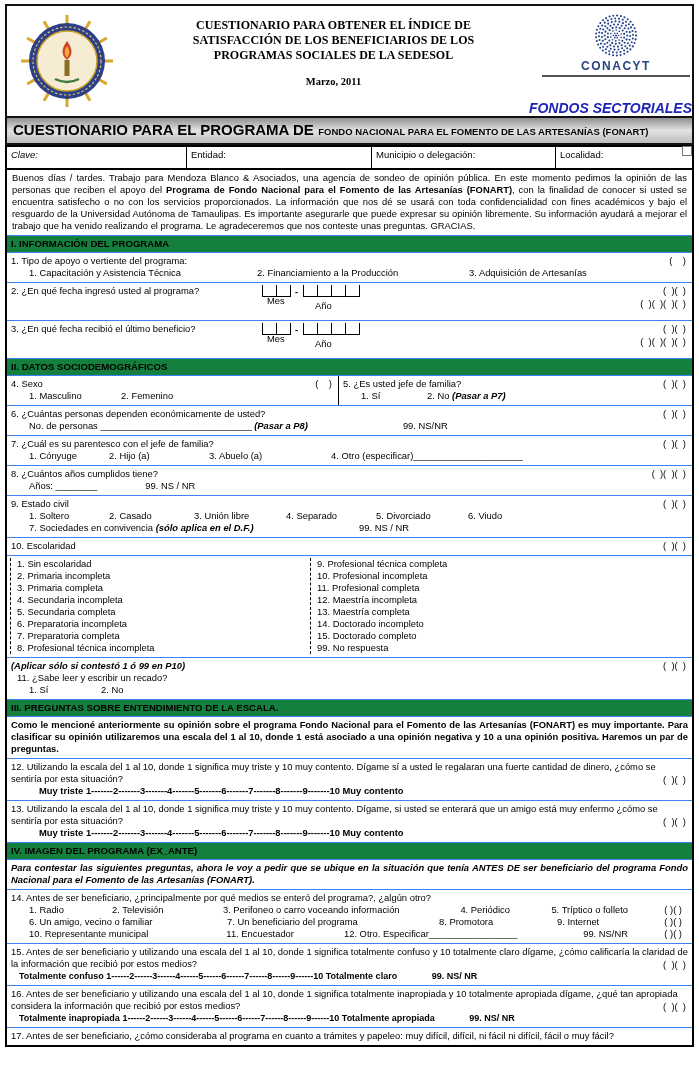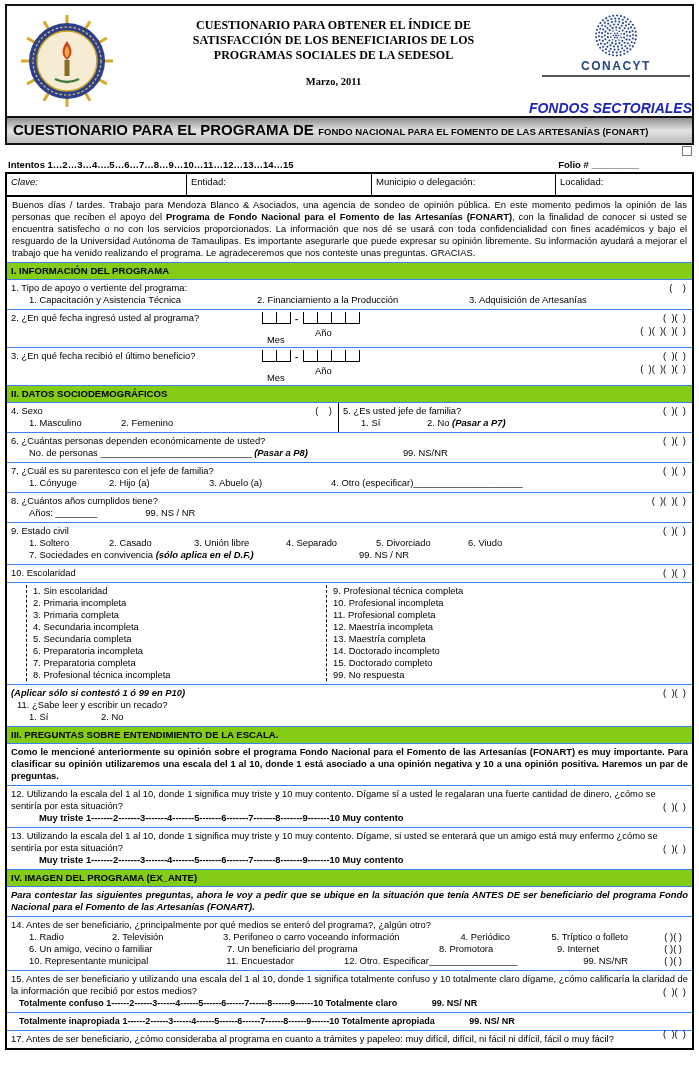--- a/index.html
+++ b/index.html
@@ -30,51 +30,51 @@
   .clave-table .cell{padding:2px 4px 8px;border-right:1px solid #000;box-sizing:border-box;}
   .clave-table .cell:last-child{border-right:none;flex:1;}
   .c-clave{width:180px;font-style:italic;}
   .c-entidad{width:185px;}
   .c-municipio{width:184px;}
 
   
   .main-table{border:2px solid #000;font-size:9.4px;line-height:12px;}
   .row{border-bottom:1px solid #3b82f6;position:relative;padding:2px 4px 3px;}
   .row:last-child{border-bottom:none;}
-  .sec-header{background:#84cc16;font-weight:bold;font-size:9.6px;padding:2px 4px;}
+  .sec-header{background:#15803d;font-weight:bold;font-size:9.6px;padding:2px 4px;}
   .intro-row{text-align:justify;padding:2px 5px 3px;}
   .just{text-align:justify;}
   .bold{font-weight:bold;}
   .bi{font-weight:bold;font-style:italic;}
   .ans{position:absolute;right:6px;top:2px;white-space:pre;}
   .ans.l2{top:15px;}
   .opts{display:flex;padding-left:18px;}
   .opts.rel{position:relative;padding-right:60px;}
   .opts span{white-space:nowrap;}
   .opts .ans{top:0;}
   .scale{font-weight:bold;padding-left:28px;white-space:nowrap;}
   .scale .ns{margin-left:32px;}
   .scale.tight{padding-left:8px;font-size:9px;}
 
   
   .daterow{height:32px;}
   .dgroup{position:absolute;left:255px;top:2px;display:flex;align-items:flex-end;}
   .dbox{width:13px;height:11px;border:1px solid #000;border-top:none;margin-right:-1px;display:inline-block;}
   .ddash{margin:0 5px;font-weight:bold;line-height:11px;}
-  .mes{position:absolute;left:260px;top:24px;}
+  .mes{position:absolute;left:260px;top:12px;}
   .anio{position:absolute;left:308px;top:17px;}
 
   
   .split{display:flex;padding:0;justify-content:center;}
   .half{padding:2px 4px 3px;position:relative;box-sizing:border-box;}
   .half.l{width:332px;border-right:1px solid #000;}
   .half.r{flex:1;}
 
   
-  .esc{display:flex;padding:2px 16px 3px;justify-content:center;}
+  .esc{display:flex;padding:2px 0 3px;justify-content:center;}
   .esc-col{border-left:1px dashed #000;padding:0 4px 0 6px;box-sizing:border-box;}
   .esc-col.c1{width:300px;margin-left:3px;}
   .esc-col.c2{flex:1;}
 </style>
 </head>
 <body>
 
 <div class="page">
 
   <div class="header-box">
@@ -253,24 +253,20 @@
       </div>
     </div>
     <div class="program-bar">
       <span class="bar-prefix">CUESTIONARIO PARA EL PROGRAMA DE</span>
       <span class="bar-name">FONDO NACIONAL PARA EL FOMENTO DE LAS ARTESANÍAS (FONART)</span>
     </div>
   </div>
 
   <div class="stray-checkbox"></div>
 
-  <div class="intentos-row">
-    <span>Intentos 1…2…3…4….5…6…7…8…9…10…11…12…13…14…15</span>
-    <span class="folio">Folio # _________</span>
-  </div>
 
   <div class="clave-table">
     <div class="cell c-clave">Clave:</div>
     <div class="cell c-entidad">Entidad:</div>
     <div class="cell c-municipio">Municipio o delegación:</div>
     <div class="cell">Localidad:</div>
   </div>
 
   <div class="main-table">
 
@@ -482,20 +478,21 @@
     <div class="row">
       <div>15. Antes de ser beneficiario y utilizando una escala del 1 al 10, donde 1 significa totalmente confuso y 10 totalmente claro dígame, ¿cómo calificaría la claridad de la información que recibió por estos medios?</div>
       <span class="ans l2">(  )(  )</span>
       <div class="scale tight">
         <span>Totalmente confuso</span> <span>1------2------3------4------5------6------7------8------9------10</span> <span>Totalmente claro</span>
         <span class="ns">99. NS/ NR</span>
       </div>
     </div>
 
     <div class="row">
+      <div>16. Antes de ser beneficiario y utilizando una escala del 1 al 10, donde 1 significa totalmente inapropiada y 10 totalmente apropiada dígame, ¿qué tan apropiada considera la información que recibió por estos medios?</div>
       <span class="ans l2">(  )(  )</span>
       <div class="scale tight">
         <span>Totalmente inapropiada</span> <span>1------2------3------4------5------6------7------8------9------10</span> <span>Totalmente apropiada</span>
         <span class="ns">99. NS/ NR</span>
       </div>
     </div>
 
     <div class="row">
       <div>17. Antes de ser beneficiario, ¿cómo consideraba al programa en cuanto a trámites y papeleo: muy difícil, difícil, ni fácil ni difícil, fácil o muy fácil?</div>
 

